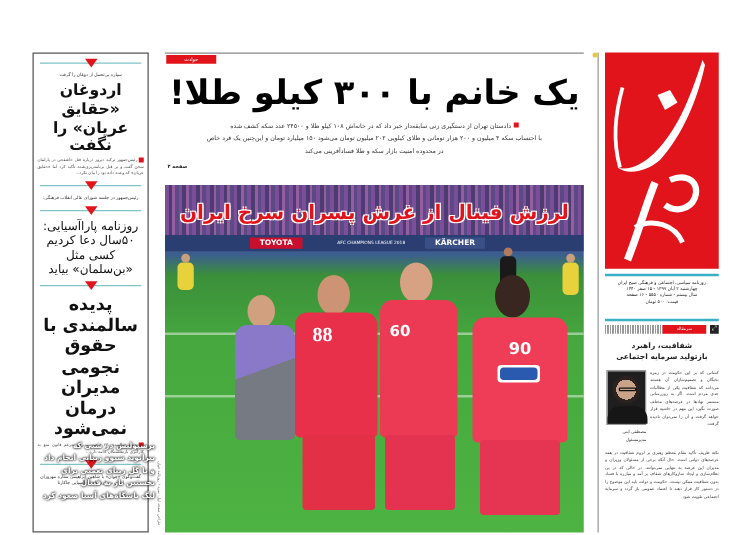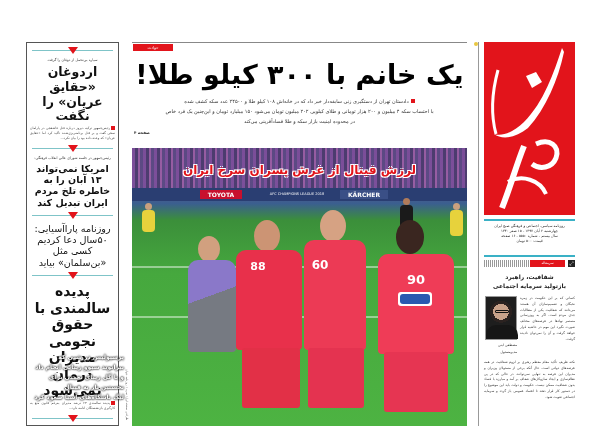--- a/index.html
+++ b/index.html
@@ -45,21 +45,21 @@
 
     
     .photo { position: absolute; left: 132px; top: 148px; width: 335px; height: 278px; overflow: hidden;
       background: linear-gradient(180deg, #5a3f7a 0%, #6e4c8a 10%, #3b5f8f 20%, #3b8f3a 26%, #46a83e 45%, #4db342 100%); }
     .crowd { position: absolute; left: 0; top: 0; width: 335px; height: 40px;
       background: repeating-linear-gradient(90deg, #7e4f9c 0 3px, #4a3b6d 3px 6px, #9c5fa6 6px 8px, #5b4a84 8px 11px); opacity: 0.9; }
     .boards { position: absolute; left: 0; top: 40px; width: 335px; height: 13px; background: #2a3e72; }
     .boards .b { position: absolute; top: 2px; height: 9px; font-size: 6px; line-height: 9px; color: #fff; font-weight: bold; text-align: center; }
     .pitch-line { position: absolute; left: 0; width: 335px; height: 2px; background: rgba(255,255,255,0.45); }
     .photo-headline { position: absolute; left: 0; right: 0; top: 12px; text-align: center;
-      color: #e2141b; font-weight: bold; font-size: 12px; line-height: 20px;
+      color: #e2141b; font-weight: bold; font-size: 16px; line-height: 20px;
       text-shadow: -1px -1px 0 #fff, 1px -1px 0 #fff, -1px 1px 0 #fff, 1px 1px 0 #fff; }
 
     .player { position: absolute; }
     .player .head { position: absolute; border-radius: 50%; }
     .player .torso { position: absolute; border-radius: 10px 10px 4px 4px; }
     .player .shorts { position: absolute; border-radius: 3px; }
     .player .num { position: absolute; color: #fff; font-weight: bold; text-align: center; }
     .player .sponsor { position: absolute; background: #fff; border-radius: 3px; }
     .player .sponsor::after { content: ""; position: absolute; left: 2px; right: 2px; top: 2px; bottom: 2px; background: #2a59b0; border-radius: 3px; }
 
@@ -99,21 +99,20 @@
         <span class="tri"></span>
       </div>
     <div class="kicker">سیاره بی‌تحمل از دوغان را گرفت</div>
     <div class="lhead h1">اردوغان «حقایق عریان» را نگفت</div>
     <div class="lbody"><span class="sq"></span><span>رئیس‌جمهور ترکیه دیروز درباره قتل خاشقجی در پارلمان سخن گفت و بر قتل برنامه‌ریزی‌شده تأکید کرد اما «حقایق عریان» که وعده داده بود را بیان نکرد...</span></div>
 
     <div class="sep">
         <span class="tri"></span>
       </div>
     <div class="kicker">رئیس‌جمهور در جلسه شورای عالی انقلاب فرهنگی:</div>
-    <div class="lhead h2">امریکا نمی‌تواند ۱۳ آبان را به خاطره تلخ مردم ایران تبدیل کند</div>
 
     <div class="sep">
         <span class="tri"></span>
       </div>
     <div class="lhead h3">روزنامه پاراآسیایی: ۵۰سال دعا کردیم کسی مثل «بن‌سلمان» بیاید</div>
 
     <div class="sep">
         <span class="tri"></span>
       </div>
     <div class="lhead h4">پدیده سالمندی با حقوق نجومی مدیران درمان نمی‌شود</div>
@@ -162,21 +161,21 @@
     </div>
 
     <div class="player" style="left:56px;top:88px;">
       <div class="head" style="left:10px;top:0;width:22px;height:26px;background:#d1a07f;"></div>
       <div class="torso" style="left:0;top:24px;width:48px;height:92px;background:linear-gradient(160deg,#8a78c9 0 40%,#767a82 40%);"></div>
     </div>
 
     <div class="player" style="left:104px;top:72px;">
       <div class="head" style="left:18px;top:0;width:26px;height:32px;background:#cc9474;"></div>
       <div class="torso" style="left:0;top:30px;width:66px;height:100px;background:#e8304b;"></div>
-      <div class="num" style="left:10px;top:40px;width:24px;font-size:11px;">88</div>
+      <div class="num" style="left:10px;top:40px;width:24px;font-size:16px;font-family:Liberation Serif, serif;">88</div>
       <div class="shorts" style="left:6px;top:128px;width:58px;height:60px;background:#e23047;"></div>
     </div>
 
     <div class="player" style="left:172px;top:62px;">
       <div class="head" style="left:16px;top:0;width:26px;height:32px;background:#d6a283;"></div>
       <div class="torso" style="left:0;top:30px;width:62px;height:110px;background:#ec3a55;"></div>
       <div class="num" style="left:4px;top:48px;width:24px;font-size:12px;">60</div>
       <div class="shorts" style="left:4px;top:138px;width:56px;height:60px;background:#e43350;"></div>
     </div>
 

